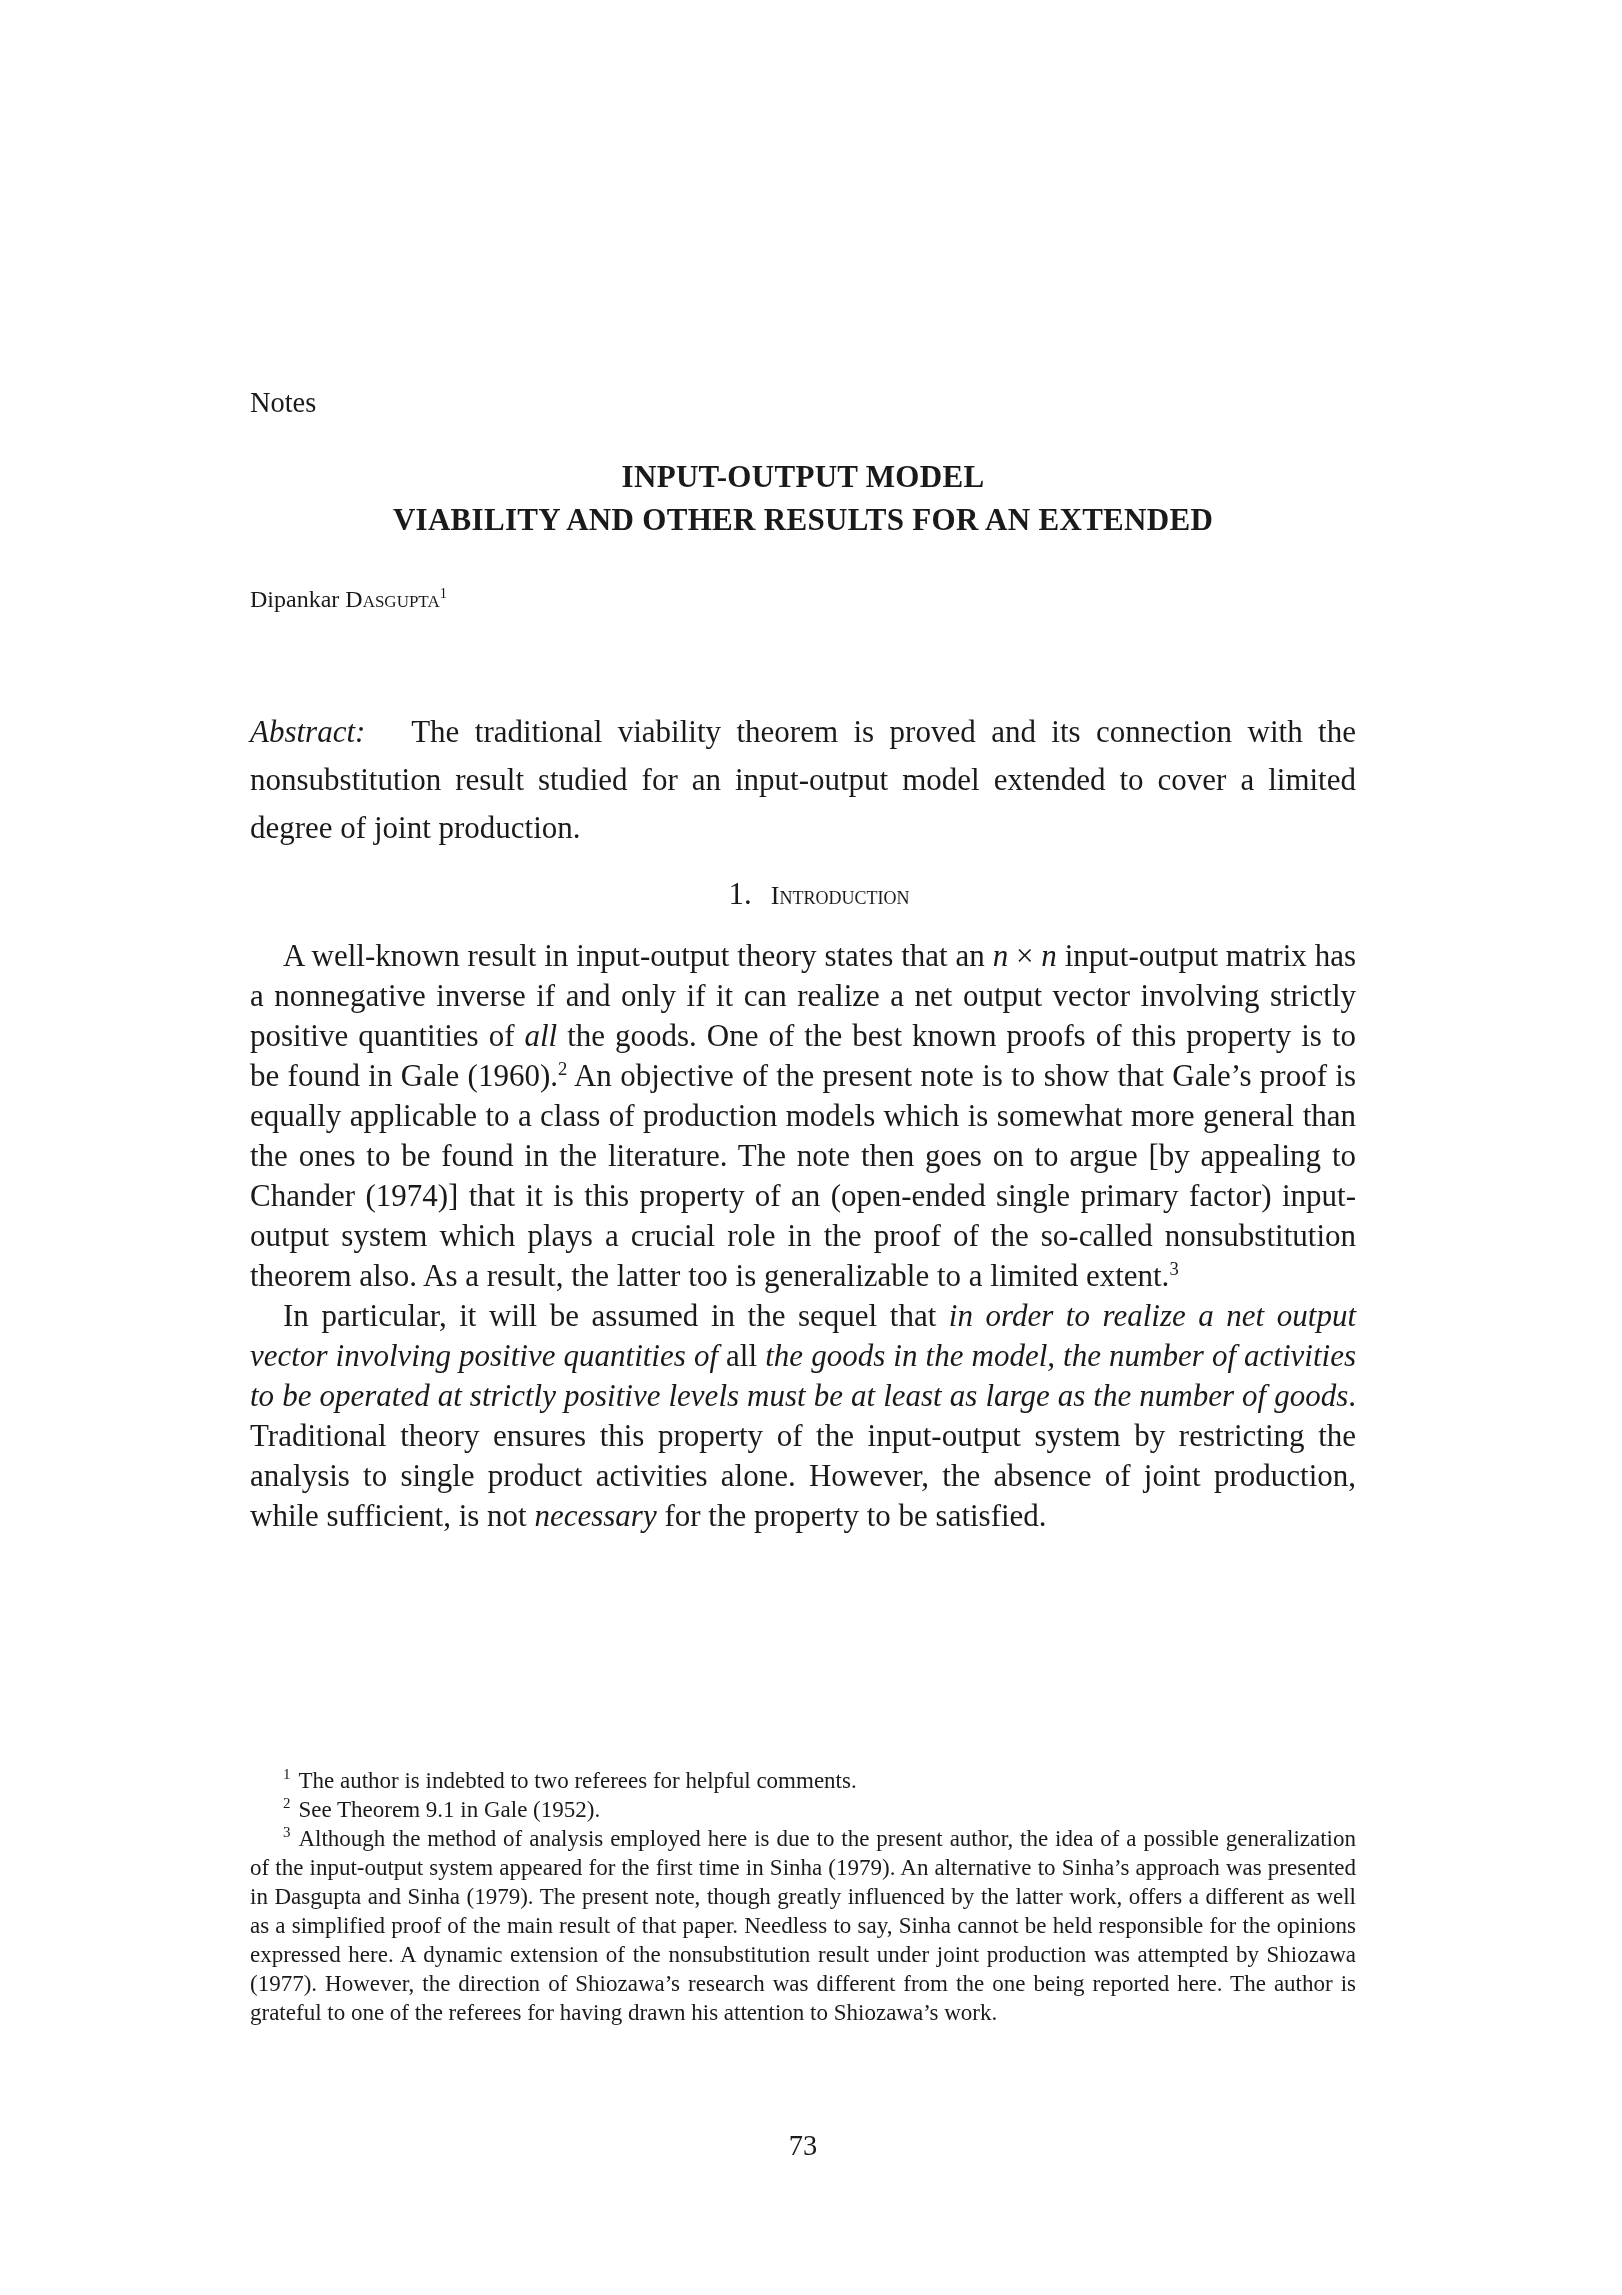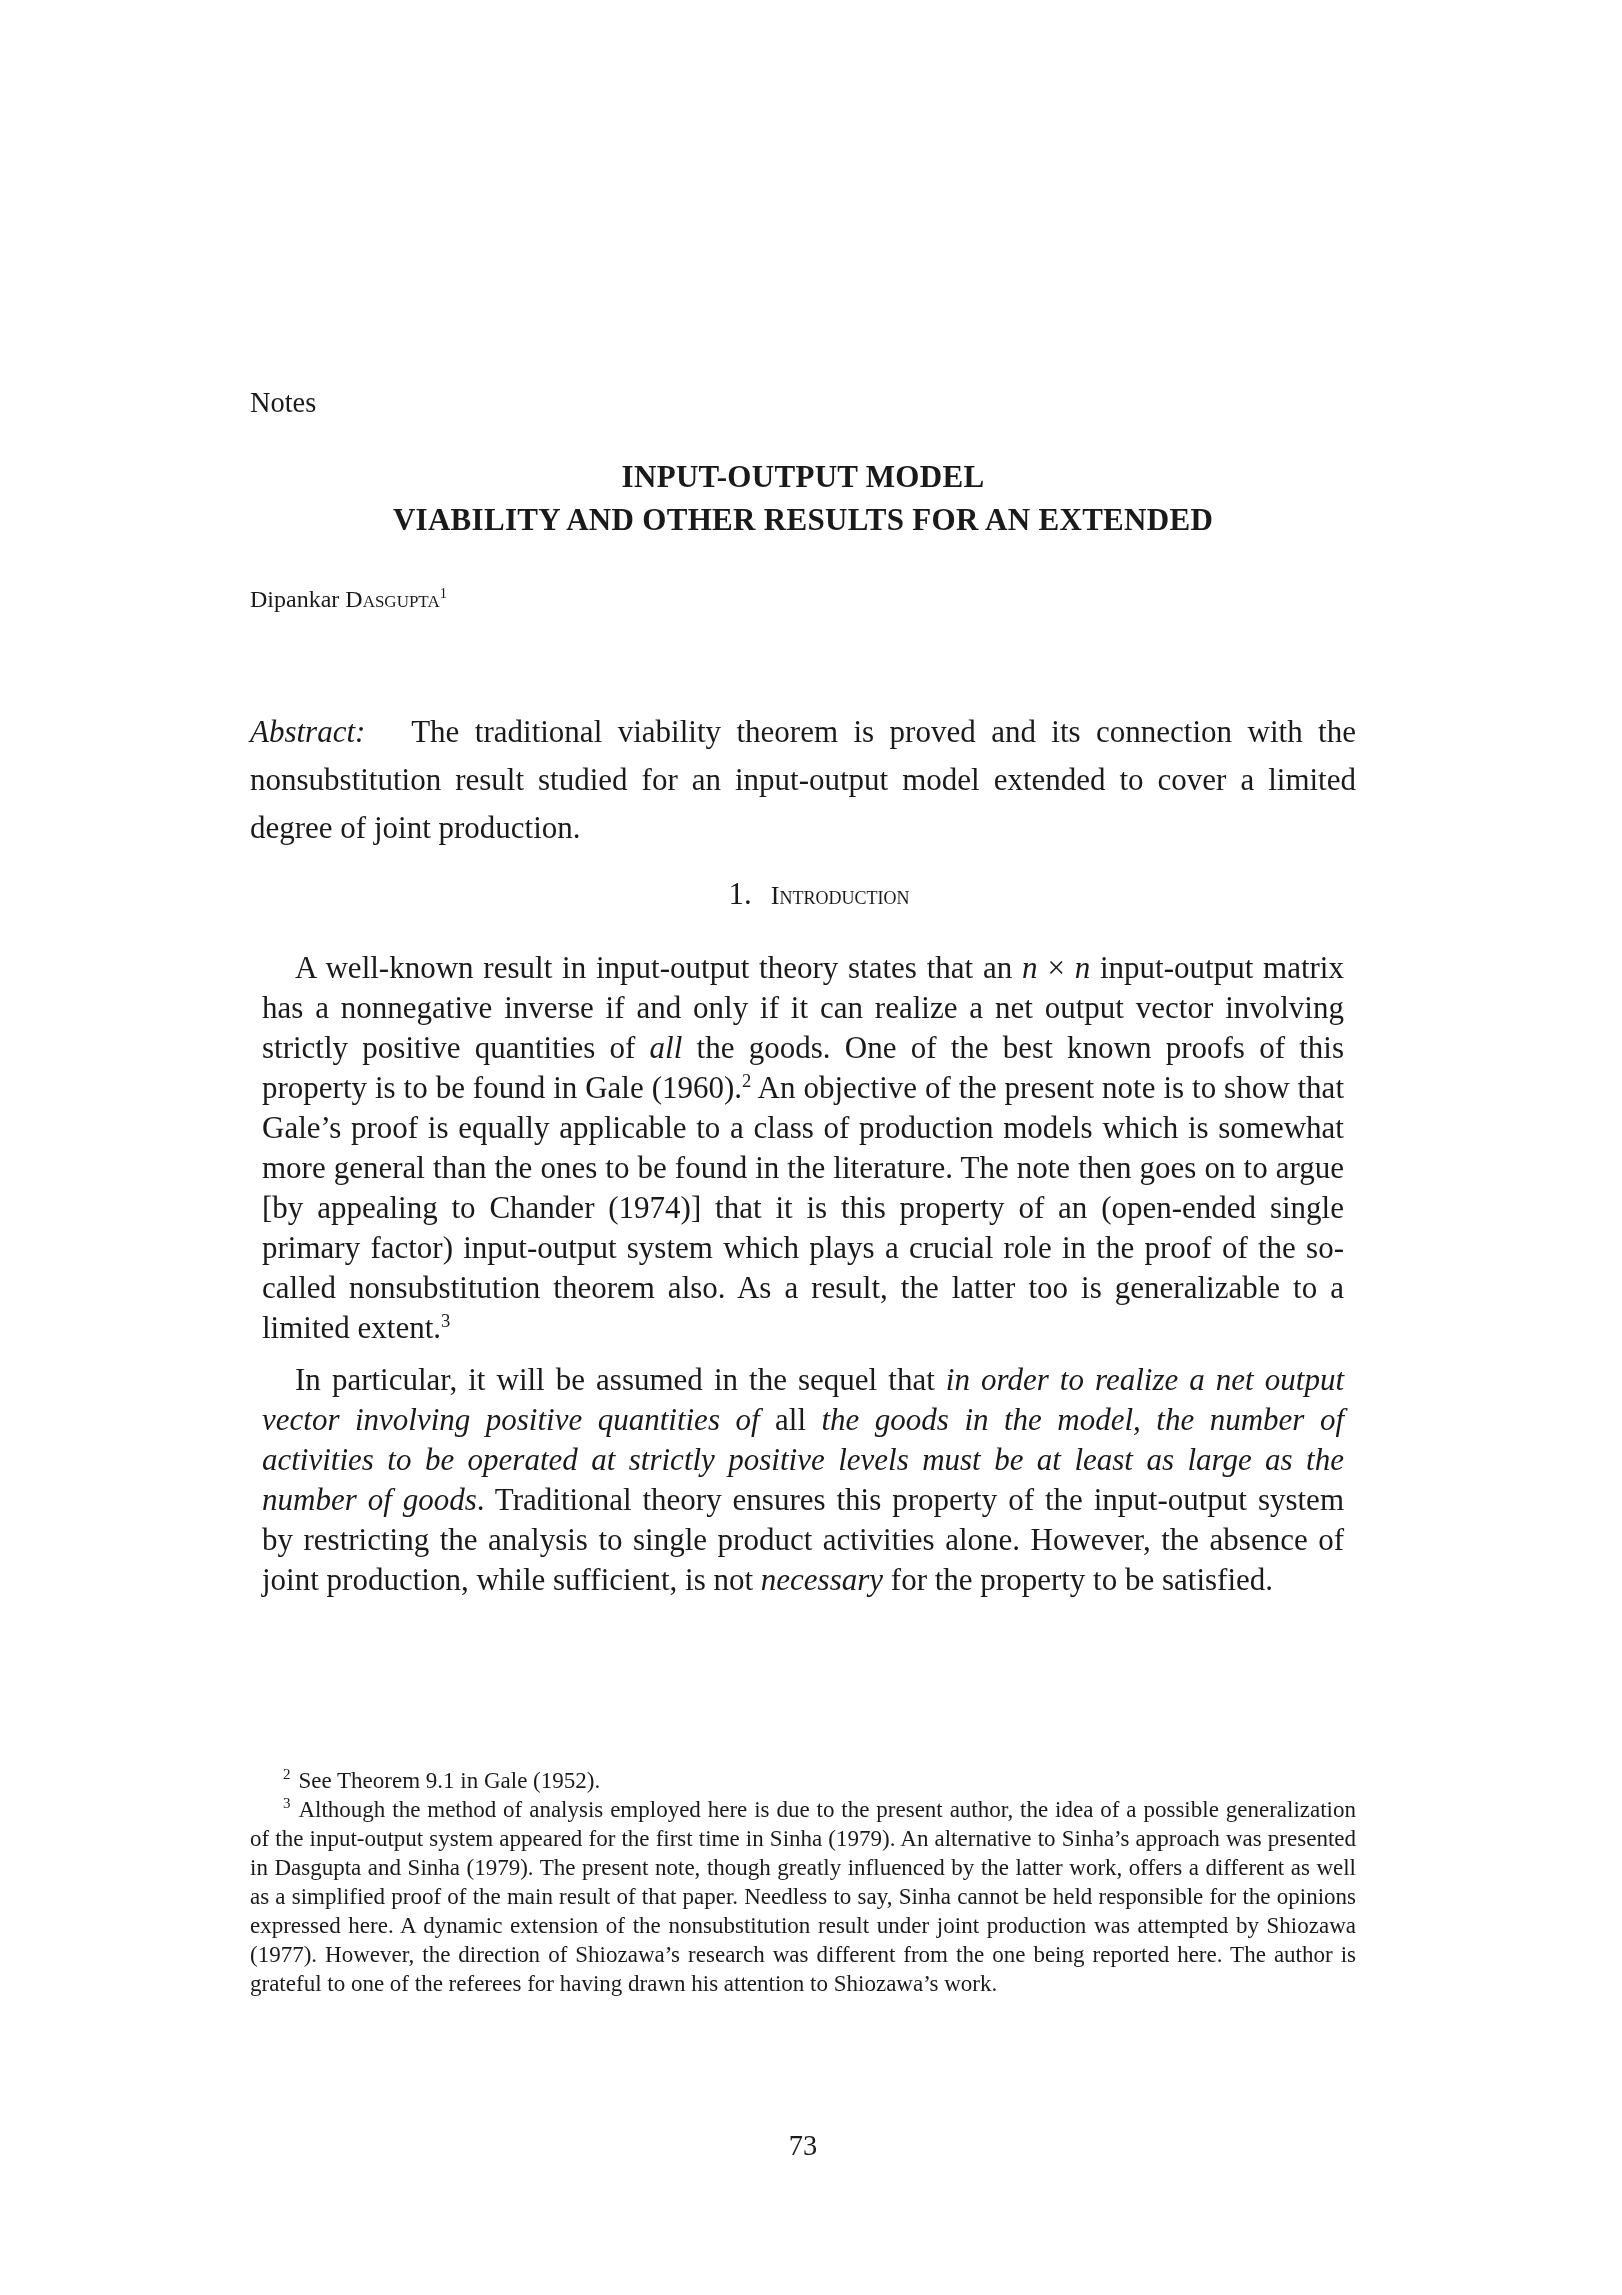--- a/index.html
+++ b/index.html
@@ -10,21 +10,21 @@
   .title { position: absolute; left: 0; top: 455px; width: 1106px; text-align: center;
            font-weight: bold; font-size: 31px; line-height: 43px; letter-spacing: 0.3px; }
   .author { position: absolute; left: 0; top: 586px; width: 1106px; font-size: 24px; }
   .smallcaps { font-variant: small-caps; }
   sup { font-size: 0.6em; vertical-align: super; line-height: 0; }
   .abstract { position: absolute; left: 0; top: 708px; width: 1106px; font-size: 31px;
               line-height: 48px; text-align: justify; }
   .section-head { position: absolute; left: 16px; top: 876px; width: 1106px; text-align: center; font-size: 26px; }
   .section-head .num { font-size: 31px; margin-right: 12.5px; }
   .body { position: absolute; left: 0; top: 936px; width: 1106px; font-size: 31px; line-height: 40px; text-align: justify; }
-  .body p { margin: 12px; text-indent: 33px; }
+  .body p { margin: 0; text-indent: 33px; }
   .footnotes { position: absolute; left: 0; top: 1766px; width: 1106px; font-size: 23px; line-height: 29px; text-align: justify; }
   .footnotes p { margin: 0; text-indent: 33px; }
   .footnotes sup { font-size: 0.65em; margin-right: 8px; }
   .pagenum { position: absolute; left: 0; top: 2094px; width: 1106px; text-align: center; font-size: 28.4px; margin-top: 36px; }
   i { font-style: italic; }
 </style>
 </head>
 <body>
 
 <div class="page">
@@ -50,20 +50,21 @@
     <span class="num">1.</span>
     <span class="smallcaps">Introduction</span>
   </div>
 
   <div class="body">
     <p><span>A well-known result in input-output theory states that an </span><i>n</i><span> × </span><i>n</i><span> input-output matrix has a nonnegative inverse if and only if it can realize a net output vector involving strictly positive quantities of </span><i>all</i><span> the goods. One of the best known proofs of this property is to be found in Gale (1960).</span><sup>2</sup><span> An objective of the present note is to show that Gale’s proof is equally applicable to a class of production models which is somewhat more general than the ones to be found in the literature. The note then goes on to argue [by appealing to Chander (1974)] that it is this property of an (open-ended single primary factor) input-output system which plays a crucial role in the proof of the so-called nonsubstitution theorem also. As a result, the latter too is generalizable to a limited extent.</span><sup>3</sup></p>
     <p><span>In particular, it will be assumed in the sequel that </span><i>in order to realize a net output vector involving positive quantities of </i><span>all</span><i> the goods in the model, the number of activities to be operated at strictly positive levels must be at least as large as the number of goods</i><span>. Traditional theory ensures this property of the input-output system by restricting the analysis to single product activities alone. However, the absence of joint production, while sufficient, is not </span><i>necessary</i><span> for the property to be satisfied.</span></p>
   </div>
 
   <div class="footnotes">
+    <p><sup>1</sup><span>The author is indebted to two referees for helpful comments.</span></p>
     <p><sup>2</sup><span>See Theorem 9.1 in Gale (1952).</span></p>
     <p><sup>3</sup><span>Although the method of analysis employed here is due to the present author, the idea of a possible generalization of the input-output system appeared for the first time in Sinha (1979). An alternative to Sinha’s approach was presented in Dasgupta and Sinha (1979). The present note, though greatly influenced by the latter work, offers a different as well as a simplified proof of the main result of that paper. Needless to say, Sinha cannot be held responsible for the opinions expressed here. A dynamic extension of the nonsubstitution result under joint production was attempted by Shiozawa (1977). However, the direction of Shiozawa’s research was different from the one being reported here. The author is grateful to one of the referees for having drawn his attention to Shiozawa’s work.</span></p>
   </div>
 
   <div class="pagenum">73</div>
 
 </div>
 
 
 </body></html>

